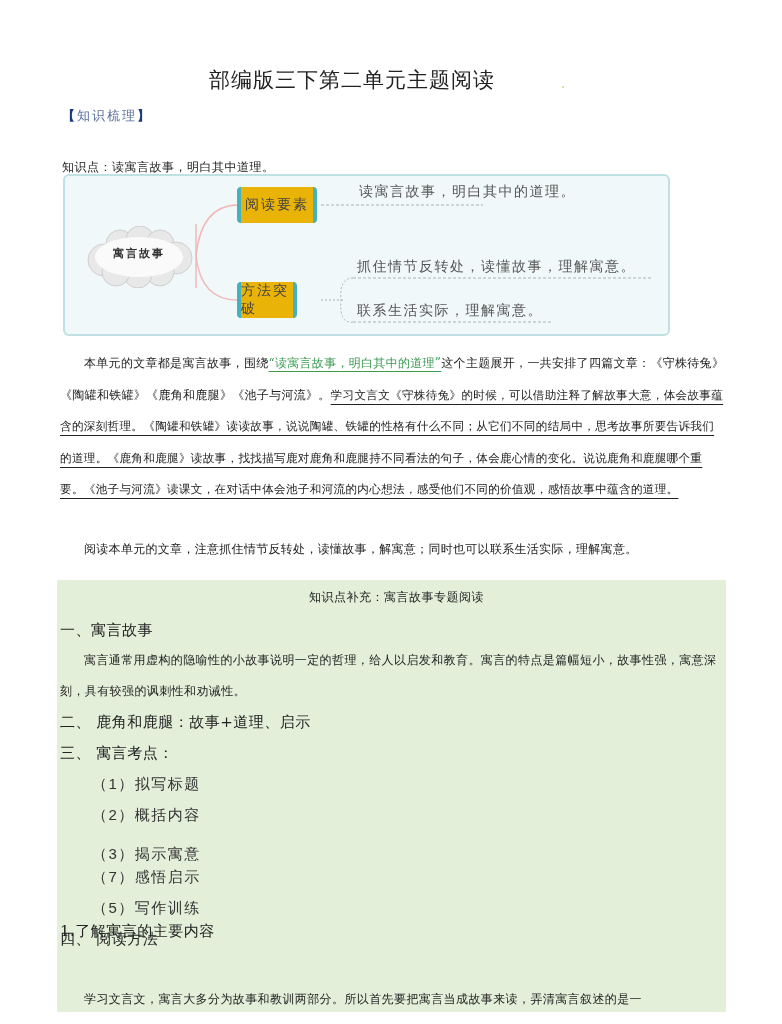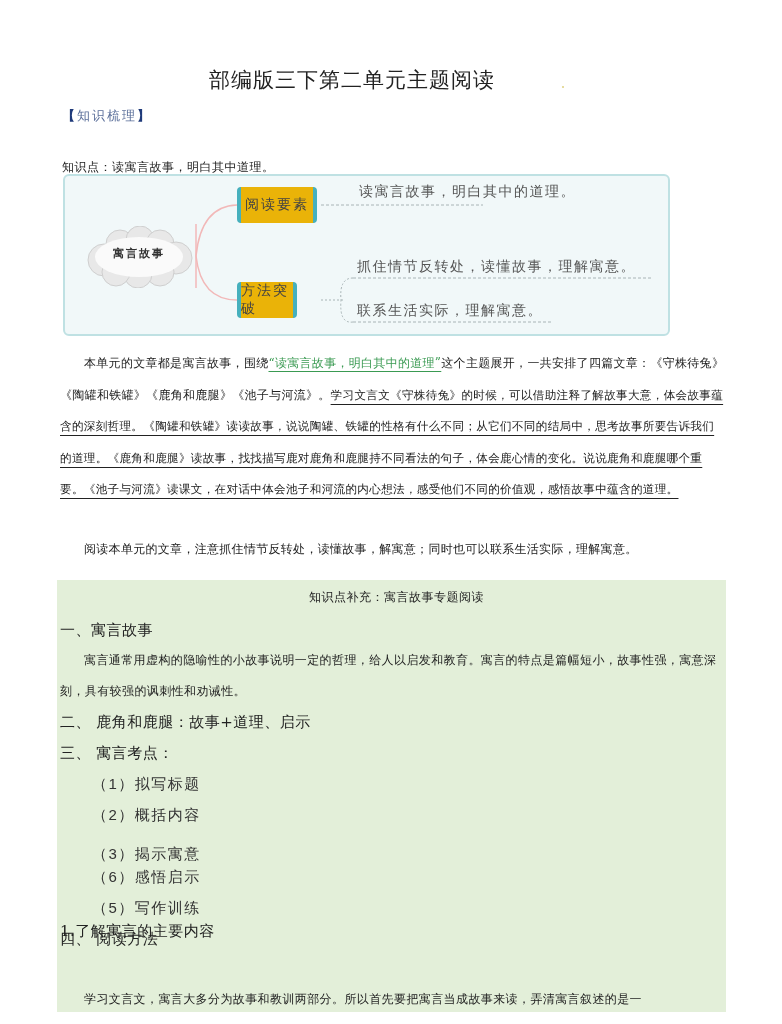--- a/index.html
+++ b/index.html
@@ -120,18 +120,18 @@
 
 <div class="abs gline" style="top:621px;">一、寓言故事</div>
 <div class="abs gpara" style="top:645px;">寓言通常用虚构的隐喻性的小故事说明一定的哲理，给人以启发和教育。寓言的特点是篇幅短小，故事性强，寓意深刻，具有较强的讽刺性和劝诫性。</div>
 
 <div class="abs gline" style="top:713px;">二、  鹿角和鹿腿：故事+道理、启示</div>
 <div class="abs gline" style="top:744px;">三、  寓言考点：</div>
 
 <div class="abs sub" style="top:775px;">（1）拟写标题</div>
 <div class="abs sub" style="top:806px;">（2）概括内容</div>
 <div class="abs sub" style="top:837px;margin-top:8px;">（3）揭示寓意</div>
-<div class="abs sub" style="top:868px;">（6）感悟启示</div>
+<div class="abs sub" style="top:868px;">（7）感悟启示</div>
 <div class="abs sub" style="top:899px;">（5）写作训练</div>
 
 <div class="abs gline" style="top:930px;">四、  阅读方法</div>
 <div class="abs gline" style="top:922px;">1.了解寓言的主要内容</div>
 <div class="abs gpara" style="top:984px;">学习文言文，寓言大多分为故事和教训两部分。所以首先要把寓言当成故事来读，弄清寓言叙述的是一</div>
 
 </body></html>

